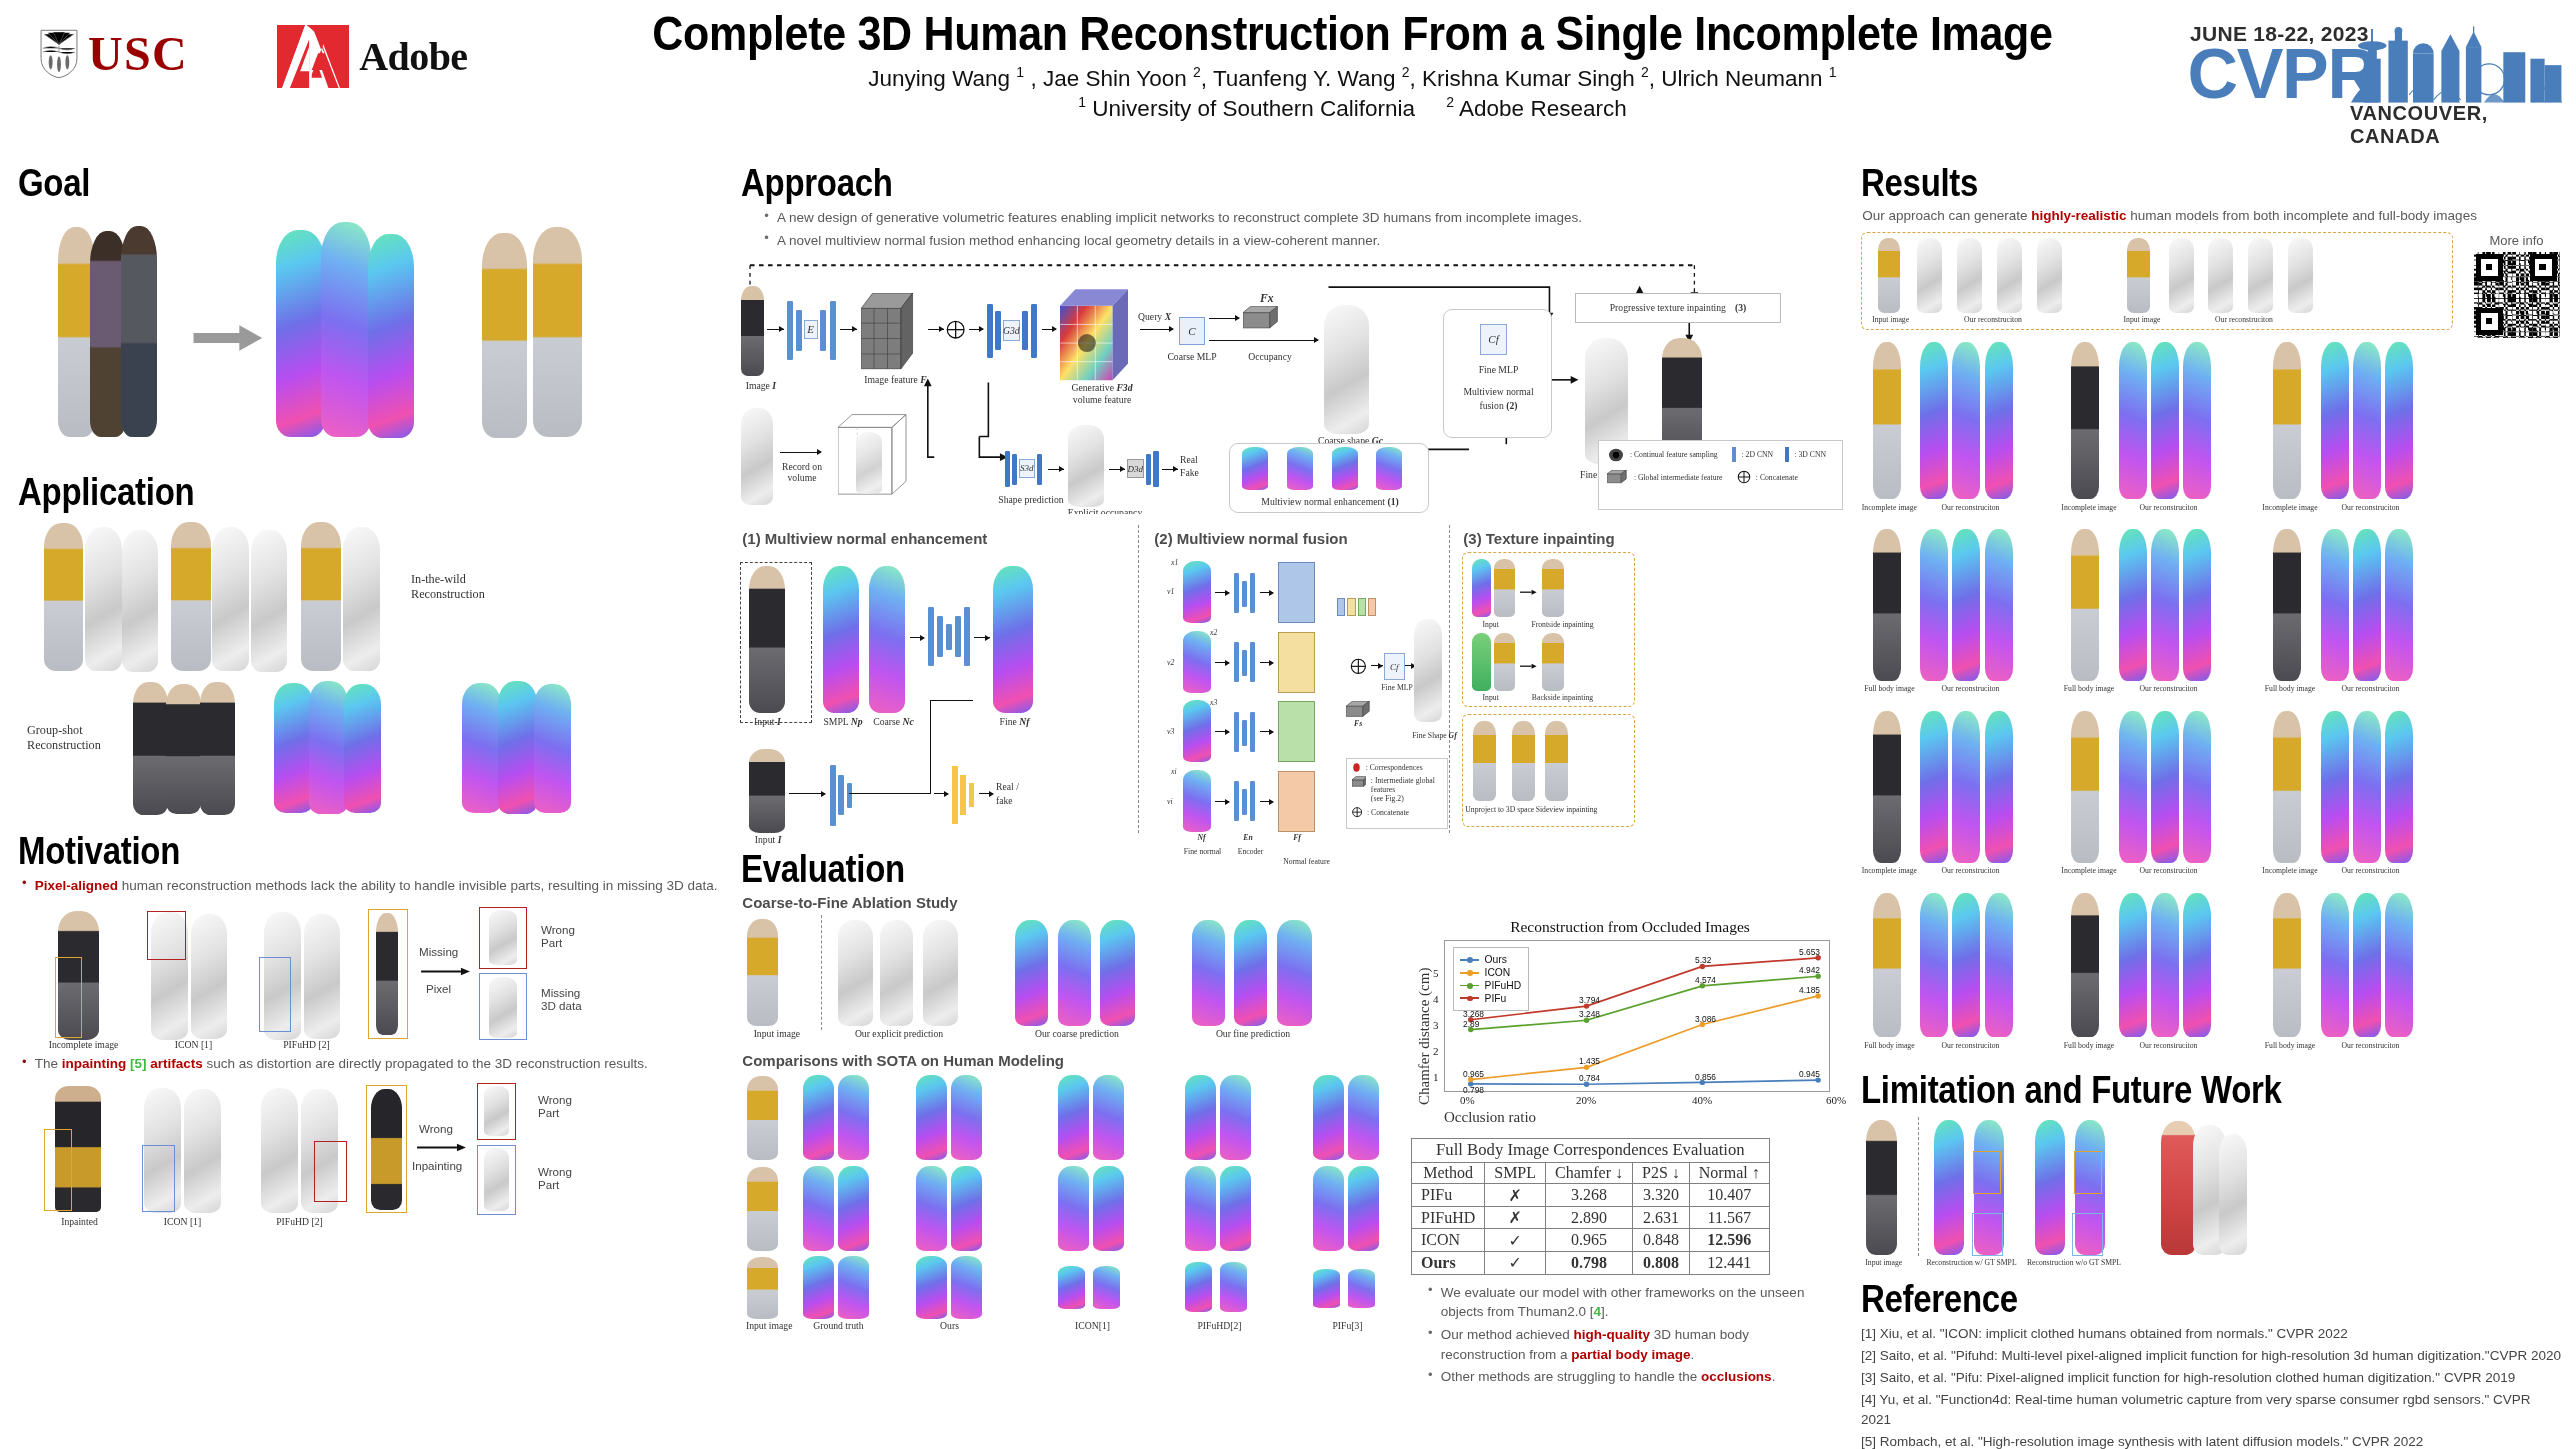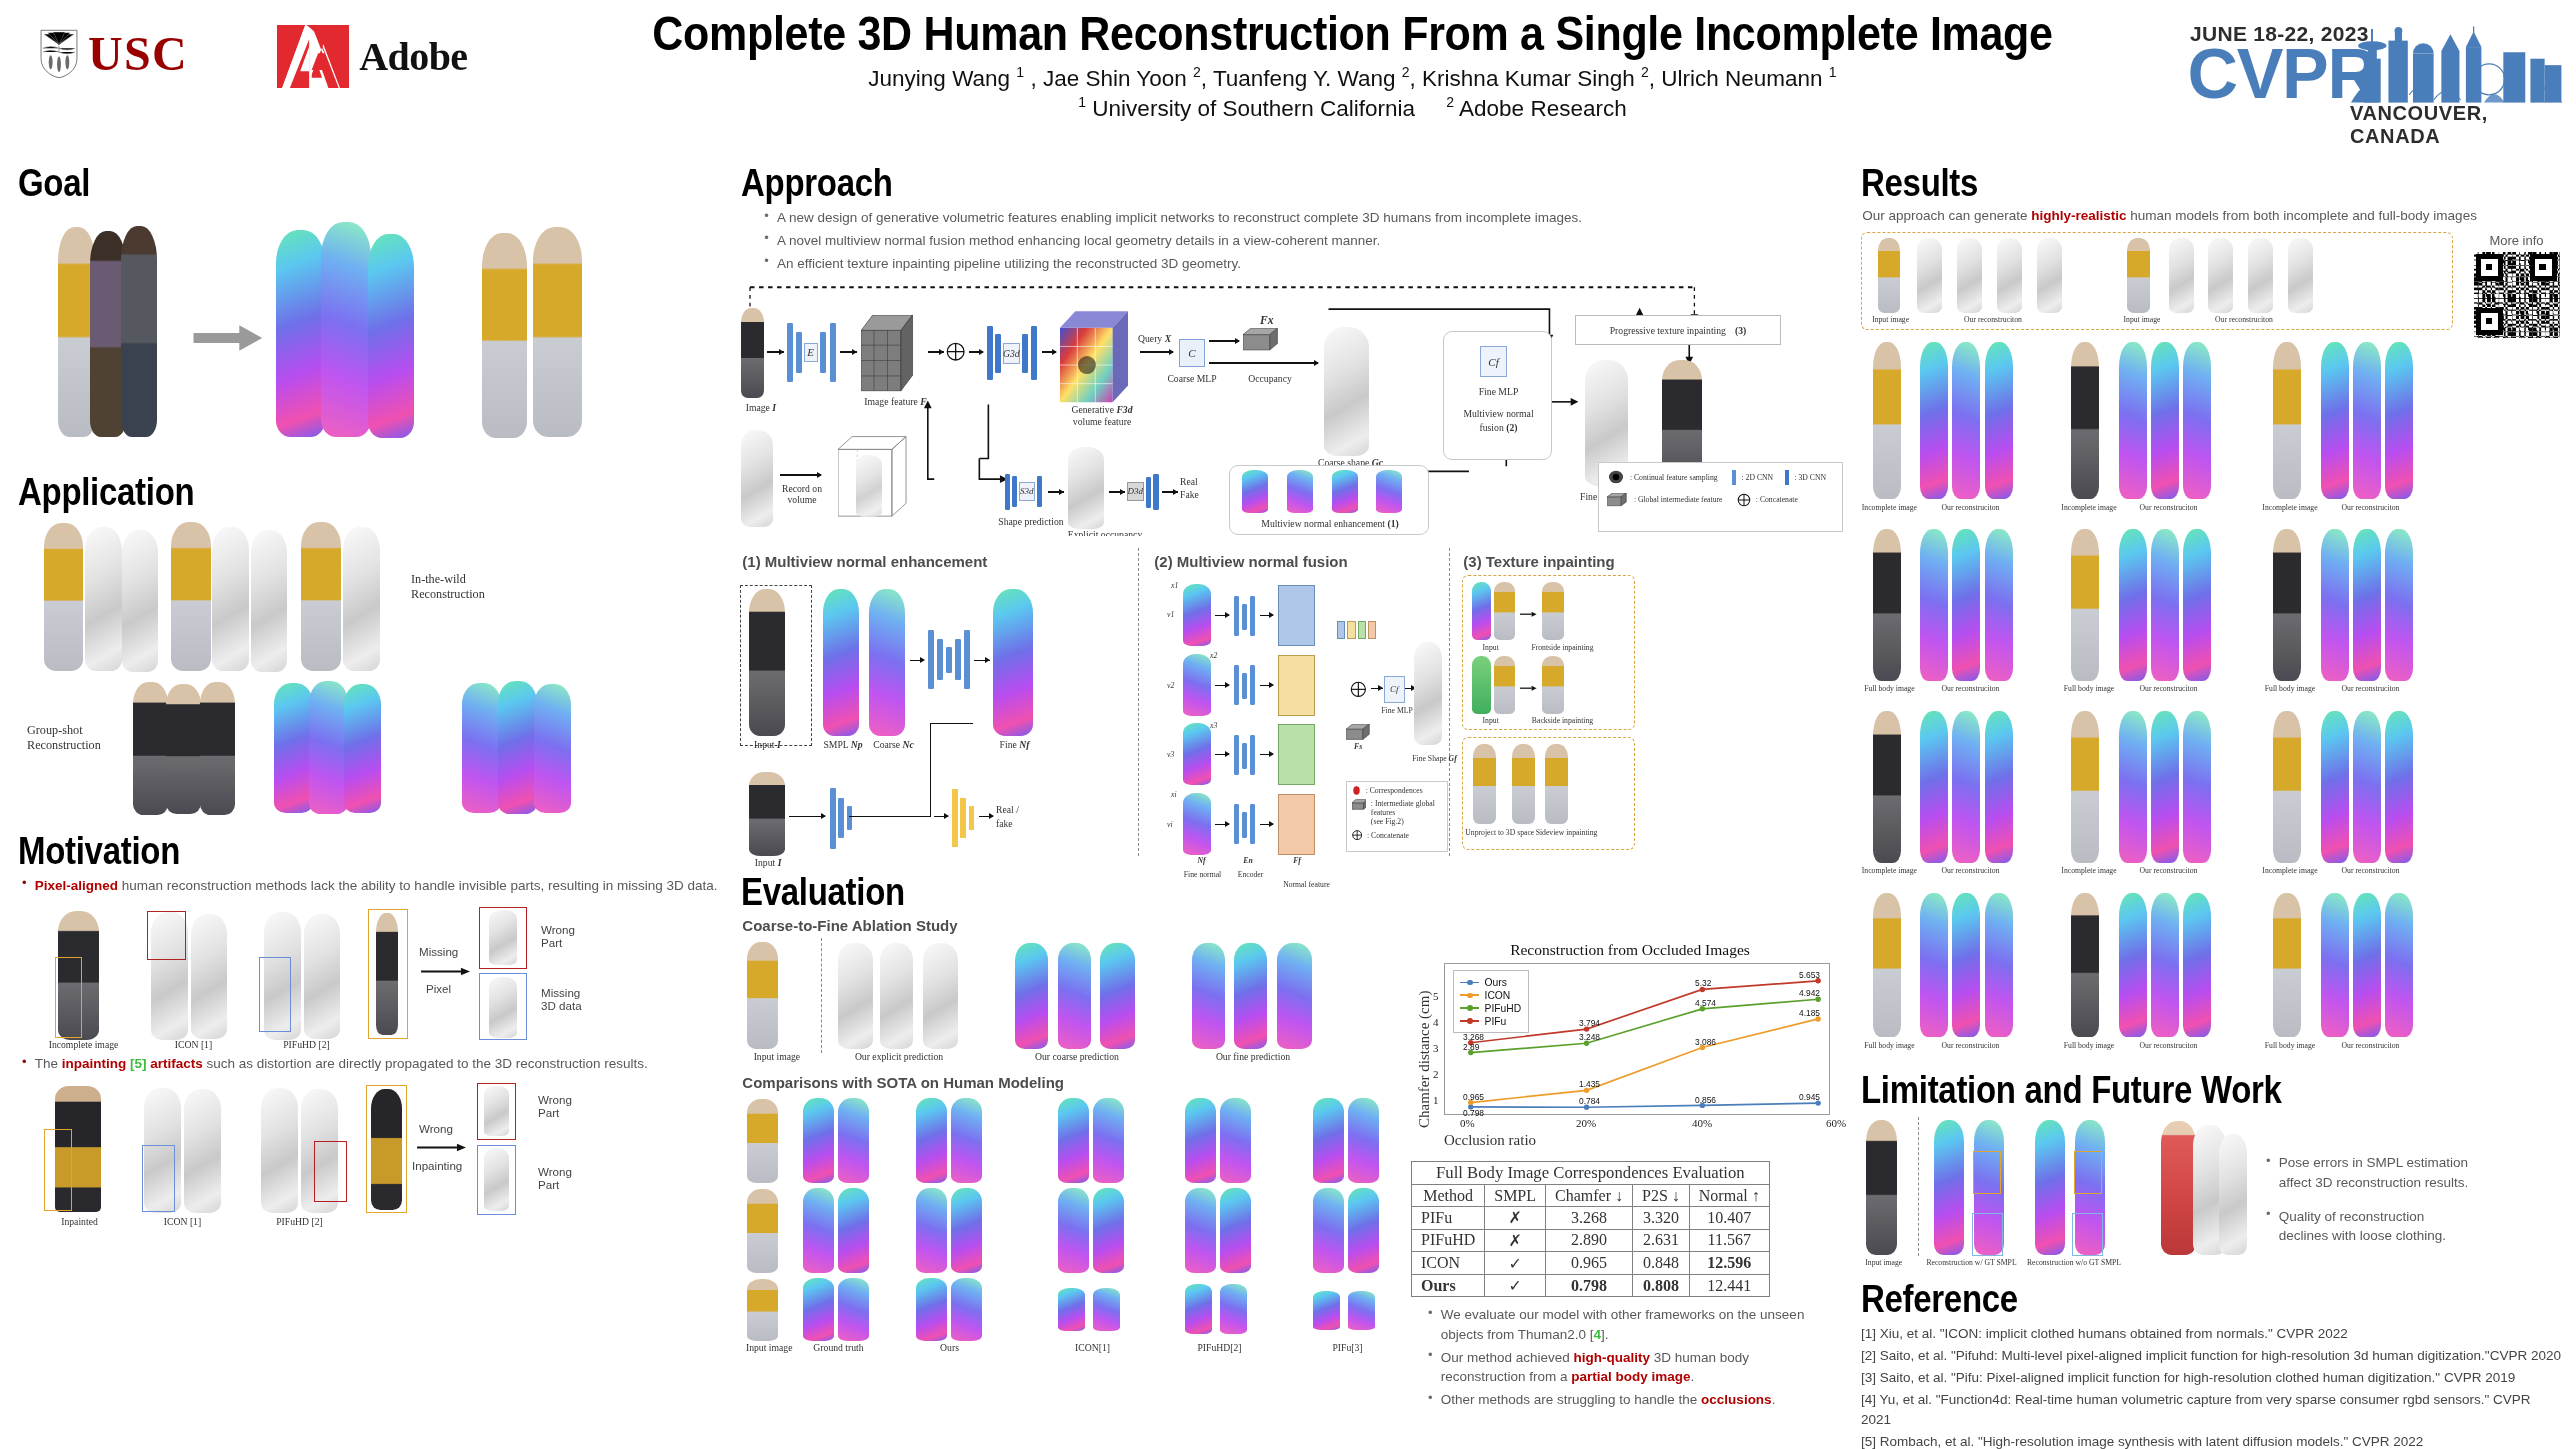--- a/index.html
+++ b/index.html
@@ -352,21 +352,20 @@
   </div>
 </div>
 
 <div class="col col-mid">
 
   <div class="sec-title">Approach</div>
 
   <ul class="bul gray" style="margin-left:19.3px;">
     <li>A new design of generative volumetric features enabling implicit networks to reconstruct complete 3D humans from incomplete images.</li>
     <li>A novel multiview normal fusion method enhancing local geometry details in a view-coherent manner.</li>
-    <li>An efficient texture inpainting pipeline utilizing the reconstructed 3D geometry.</li>
   </ul>
 
   <div class="fig" style="height:258px;margin-top:3.9px;">
 
     <svg style="position:absolute;left:0;top:0;" width="1108" height="258" viewBox="0 0 1720 400">
       <path d="M14 14 H1480" stroke="#111" stroke-width="3" stroke-dasharray="7 7" fill="none"></path>
       <path d="M14 14 V46" stroke="#111" stroke-width="2" stroke-dasharray="6 6"></path>
       <path d="M1480 14 V58" stroke="#111" stroke-width="2" stroke-dasharray="6 6"></path>
       <polygon points="1474,56 1486,56 1480,68" fill="#111"></polygon>
       <path d="M912 48 H1255 V90" stroke="#111" stroke-width="2.5" fill="none"></path>
@@ -1192,24 +1191,20 @@
       <div style="position:absolute;left:213px;top:36px;width:28px;height:43px;border:1.3px solid #e0a52c;"></div>
       <div style="position:absolute;left:211px;top:98px;width:31px;height:43px;border:1.3px solid #7fb6e6;"></div>
       <div class="person" style="left:300px;top:6.4px;width:35px;height:134px;background:linear-gradient(180deg,#e7cdb2 0%,#e7cdb2 10%,#e05a5a 11%,#d04444 60%,#b93838 100%);"></div>
       <div class="person gray3d" style="left:332px;top:10.3px;width:33px;height:130px;"></div>
       <div class="person gray3d" style="left:358px;top:19.3px;width:28px;height:121px;"></div>
 
       <div class="cap-xs" style="position:absolute;left:-1.3px;top:143px;width:48px;">Input image</div>
       <div class="cap-xs" style="position:absolute;left:63px;top:143px;width:95px;">Reconstruction w/ GT SMPL</div>
       <div class="cap-xs" style="position:absolute;left:164px;top:143px;width:98px;">Reconstruction w/o GT SMPL</div>
 
-      <ul class="bul gray" style="position:absolute;left:401px;top:36px;width:213px;">
-        <li style="margin-bottom:14px;">Pose errors in SMPL estimation affect 3D reconstruction results.</li>
-        <li>Quality of reconstruction declines with loose clothing.</li>
-      </ul>
     </div>
   </div>
 
   <div style="margin-top:1.3px;">
     <div class="sec-title">Reference</div>
     <div class="refs" style="margin-top:5.2px;">
       <div>[1] Xiu, et al. "ICON: implicit clothed humans obtained from normals." CVPR 2022</div>
       <div>[2] Saito, et al. "Pifuhd: Multi-level pixel-aligned implicit function for high-resolution 3d human digitization."CVPR 2020</div>
       <div>[3] Saito, et al. "Pifu: Pixel-aligned implicit function for high-resolution clothed human digitization." CVPR 2019</div>
       <div>[4] Yu, et al. "Function4d: Real-time human volumetric capture from very sparse consumer rgbd sensors." CVPR 2021</div>

